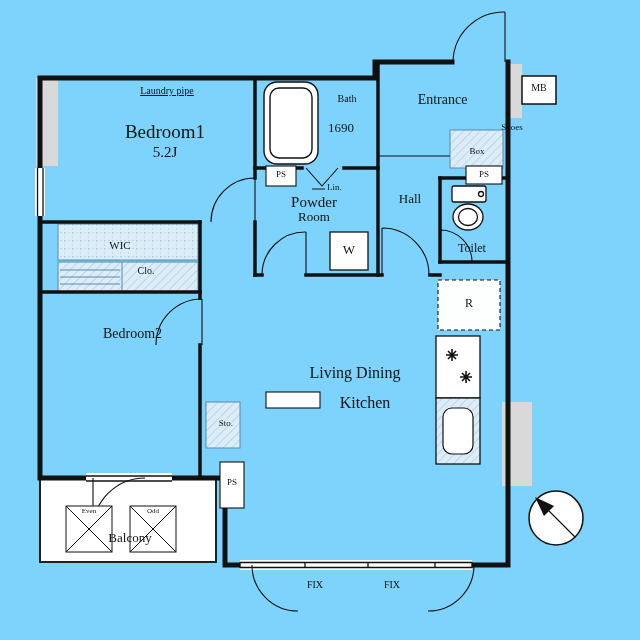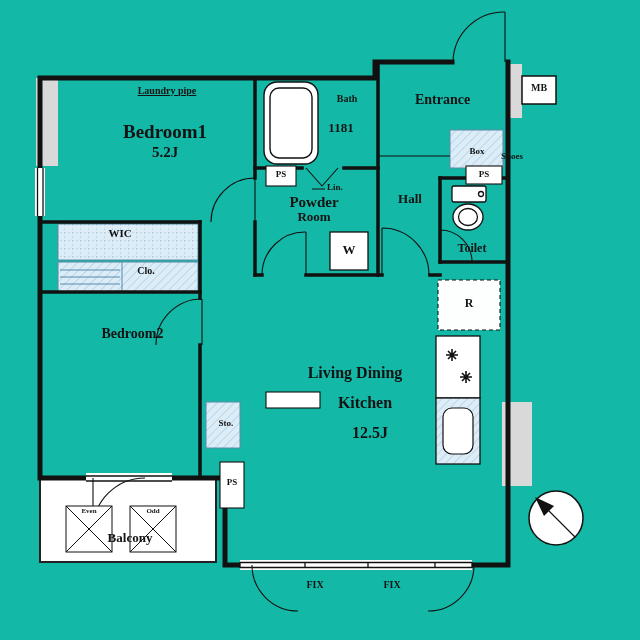--- a/index.html
+++ b/index.html
@@ -1,17 +1,17 @@
 <!DOCTYPE html>
 <html><head>
 <meta charset="utf-8">
 <style>
   html,body{margin:0;padding:0;background:#ffffff;}
-  .stage{position:relative;width:640px;height:640px;background:#14b8a6;overflow:hidden;
-         font-family:"Liberation Serif","DejaVu Serif",serif;color:#111;font-weight:bold;}
+  .stage{position:relative;width:640px;height:640px;background:#7dd3fc;overflow:hidden;
+         font-family:"Liberation Serif","DejaVu Serif",serif;color:#111;}
   .stage svg{position:absolute;left:0;top:0;}
   .lbl{position:absolute;text-align:center;line-height:1.08;color:#131313;
        font-family:"Liberation Serif","DejaVu Serif",serif;white-space:nowrap;}
   .u{text-decoration:underline;}
   .left{text-align:left;}
 </style>
 </head>
 <body>
 
 <div class="stage">
@@ -148,49 +148,48 @@
       <polygon points="535,497 554,506 544,516" fill="#111"></polygon>
     </g>
   </svg>
 
   <div class="lbl u" style="left:122px;top:86px;width:90px;font-size:10px;">Laundry pipe</div>
 
   <div class="lbl" style="left:100px;top:122px;width:130px;font-size:19px;">Bedroom1</div>
   <div class="lbl" style="left:100px;top:144px;width:130px;font-size:15px;text-align:center;">5.2J</div>
 
   <div class="lbl" style="left:322px;top:94px;width:50px;font-size:10px;">Bath</div>
-  <div class="lbl" style="left:316px;top:121px;width:50px;font-size:13px;">1181</div>
+  <div class="lbl" style="left:316px;top:121px;width:50px;font-size:13px;">1690</div>
 
   <div class="lbl" style="left:395px;top:92px;width:95px;font-size:14px;">Entrance</div>
   <div class="lbl" style="left:522px;top:83px;width:34px;font-size:10px;">MB</div>
 
-  <div class="lbl" style="left:452px;top:152px;width:50px;font-size:9px;padding-left:35px;">Shoes</div>
+  <div class="lbl" style="left:452px;top:123px;width:50px;font-size:9px;padding-left:35px;">Shoes</div>
   <div class="lbl" style="left:452px;top:147px;width:50px;font-size:9px;">Box</div>
 
   <div class="lbl" style="left:266px;top:170px;width:30px;font-size:9px;">PS</div>
   <div class="lbl left" style="left:327px;top:183px;width:30px;font-size:9px;">Lin.</div>
   <div class="lbl" style="left:466px;top:170px;width:36px;font-size:9px;">PS</div>
 
   <div class="lbl" style="left:268px;top:194px;width:92px;font-size:15px;">Powder</div>
   <div class="lbl" style="left:268px;top:210px;width:92px;font-size:13px;">Room</div>
 
   <div class="lbl" style="left:330px;top:243px;width:38px;font-size:13px;">W</div>
   <div class="lbl" style="left:384px;top:192px;width:52px;font-size:13px;">Hall</div>
   <div class="lbl" style="left:442px;top:242px;width:60px;font-size:12px;">Toilet</div>
 
-  <div class="lbl" style="left:95px;top:228px;width:50px;font-size:11px;">WIC</div>
+  <div class="lbl" style="left:95px;top:240px;width:50px;font-size:11px;">WIC</div>
   <div class="lbl" style="left:126px;top:266px;width:40px;font-size:10px;">Clo.</div>
 
   <div class="lbl" style="left:70px;top:326px;width:125px;font-size:14px;">Bedroom2</div>
 
   <div class="lbl" style="left:438px;top:297px;width:62px;font-size:12px;">R</div>
 
   <div class="lbl" style="left:290px;top:394px;width:150px;font-size:16px;">Kitchen</div>
   <div class="lbl" style="left:270px;top:364px;width:170px;font-size:16px;">Living Dining</div>
-  <div class="lbl" style="left:300px;top:424px;width:140px;font-size:16px;">12.5J</div>
 
   <div class="lbl" style="left:206px;top:419px;width:40px;font-size:9px;">Sto.</div>
   <div class="lbl" style="left:220px;top:478px;width:24px;font-size:9px;">PS</div>
 
   <div class="lbl" style="left:67px;top:508px;width:44px;font-size:7px;">Even</div>
   <div class="lbl" style="left:131px;top:508px;width:44px;font-size:7px;">Odd</div>
   <div class="lbl" style="left:72px;top:531px;width:116px;font-size:13px;">Balcony</div>
 
   <div class="lbl" style="left:295px;top:580px;width:40px;font-size:10px;">FIX</div>
   <div class="lbl" style="left:372px;top:580px;width:40px;font-size:10px;">FIX</div>

